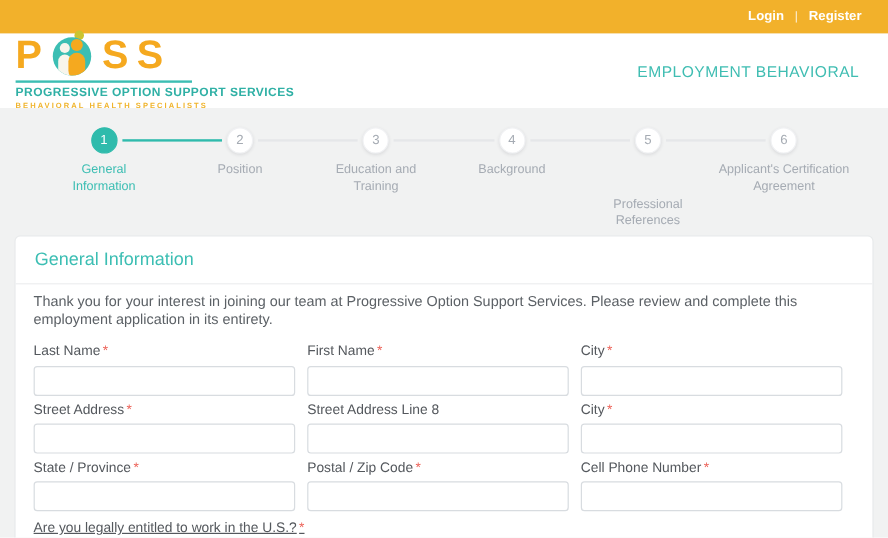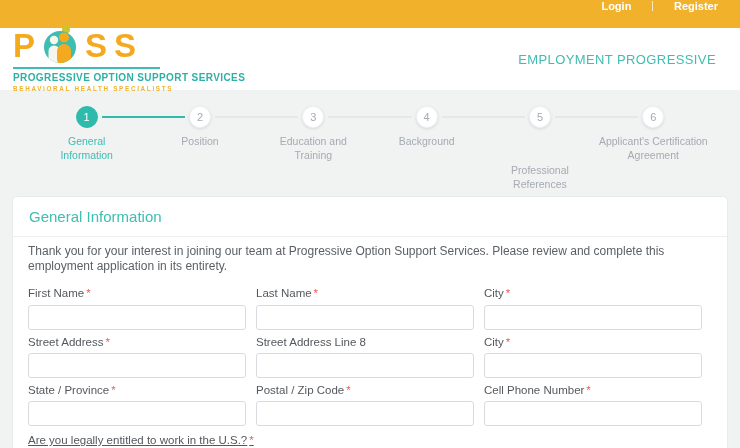--- a/index.html
+++ b/index.html
@@ -6,22 +6,22 @@
   html, body { width: 740px; height: 448px; overflow: hidden; }
   body {
     font-family: "Liberation Sans", sans-serif;
     background: #F1F2F2;
     color: #54585D;
   }
 
   
   .topbar {
     height: 28px; background: #F2B12B;
-    display: flex; justify-content: flex-end;
-    padding-right: 22px; gap: 20px;
+    display: flex; align-items: center; justify-content: flex-end;
+    padding-right: 22px; gap: 9px;
   }
   .topbar a { color: #FFFFFF; font-size: 11px; font-weight: bold; text-decoration: none; cursor: pointer; }
   .topbar .sep { color: rgba(255,255,255,.85); font-size: 10px; }
 
   
   .header {
     height: 62px; background: #FFFFFF;
     display: flex; align-items: center; justify-content: space-between;
     padding: 0 24px 0 13px;
   }
@@ -126,21 +126,21 @@
           </g>
         </svg>
       </span>
       <span class="logo-letter">S</span>
       <span class="logo-letter">S</span>
     </div>
     <div class="logo-rule"></div>
     <div class="logo-tag1">PROGRESSIVE OPTION SUPPORT SERVICES</div>
     <div class="logo-tag2">BEHAVIORAL HEALTH SPECIALISTS</div>
   </div>
-  <div class="app-title">EMPLOYMENT PROGRESSIVE</div>
+  <div class="app-title">EMPLOYMENT BEHAVIORAL</div>
 </div>
 
 <div class="stepper">
   <div class="step active">
     <div class="circle">
         <span>1</span>
       </div>
     <div class="step-label">General Information</div>
   </div>
   <div class="step connector-done">
@@ -180,25 +180,25 @@
   </div>
 </div>
 
 <div class="card">
   <div class="card-header">General Information</div>
   <div class="card-body">
     <p class="intro">Thank you for your interest in joining our team at Progressive Option Support Services. Please review and complete this employment application in its entirety.</p>
 
     <div class="grid">
       <div class="field">
+        <label><span>Last Name</span><span class="req">*</span></label>
+        <input type="text" value="" style="">
+      </div>
+      <div class="field">
         <label><span>First Name</span><span class="req">*</span></label>
-        <input type="text" value="" style="">
-      </div>
-      <div class="field">
-        <label><span>Last Name</span><span class="req">*</span></label>
         <input type="text" value="" style="">
       </div>
       <div class="field">
         <label><span>City</span><span class="req">*</span></label>
         <input type="text" value="" style="">
       </div>
 
       <div class="field">
         <label><span>Street Address</span><span class="req">*</span></label>
         <input type="text" value="" style="">

